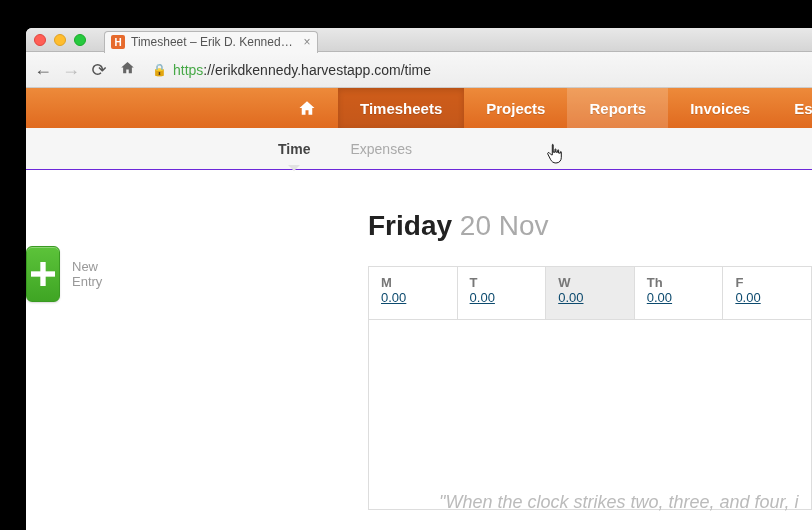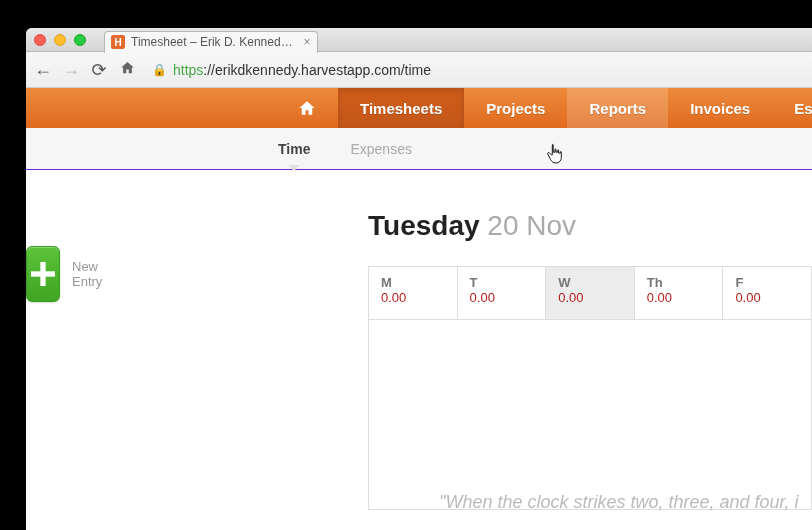--- a/index.html
+++ b/index.html
@@ -172,21 +172,21 @@
     flex: 1;
     border-right: 1px solid #ddd;
     padding: 8px 12px;
     font-size: 13px;
     color: #888;
     cursor: pointer;
   }
   .week-cell:last-child { border-right: none; }
   .week-cell.active { background: #ececec; }
   .wc-day { font-weight: 600; color: #777; }
-  .wc-val { color: #b91c1c; }
+  .wc-val { color: #0c4a6e; text-decoration: underline; }
   .entry-area {
     margin-left: 90px;
     border: 1px solid #ddd;
     border-top: none;
     height: 190px;
     position: relative;
   }
   .quote {
     position: absolute;
     bottom: -4px;
@@ -254,21 +254,21 @@
   </div>
 
   <div class="subnav">
     <span class="subnav-item active">Time</span>
     <span class="subnav-item">Expenses</span>
   </div>
 
   <div class="content">
 
     <div class="day-heading">
-      <span class="day-name">Tuesday</span>
+      <span class="day-name">Friday</span>
       <span class="day-date">20 Nov</span>
     </div>
 
     <div class="sidebar-add">
       <div class="add-btn">
         <svg viewBox="0 0 24 24">
           <rect x="10" y="3" width="4" height="18" fill="#fff"></rect>
           <rect x="3" y="10" width="18" height="4" fill="#fff"></rect>
         </svg>
       </div>

